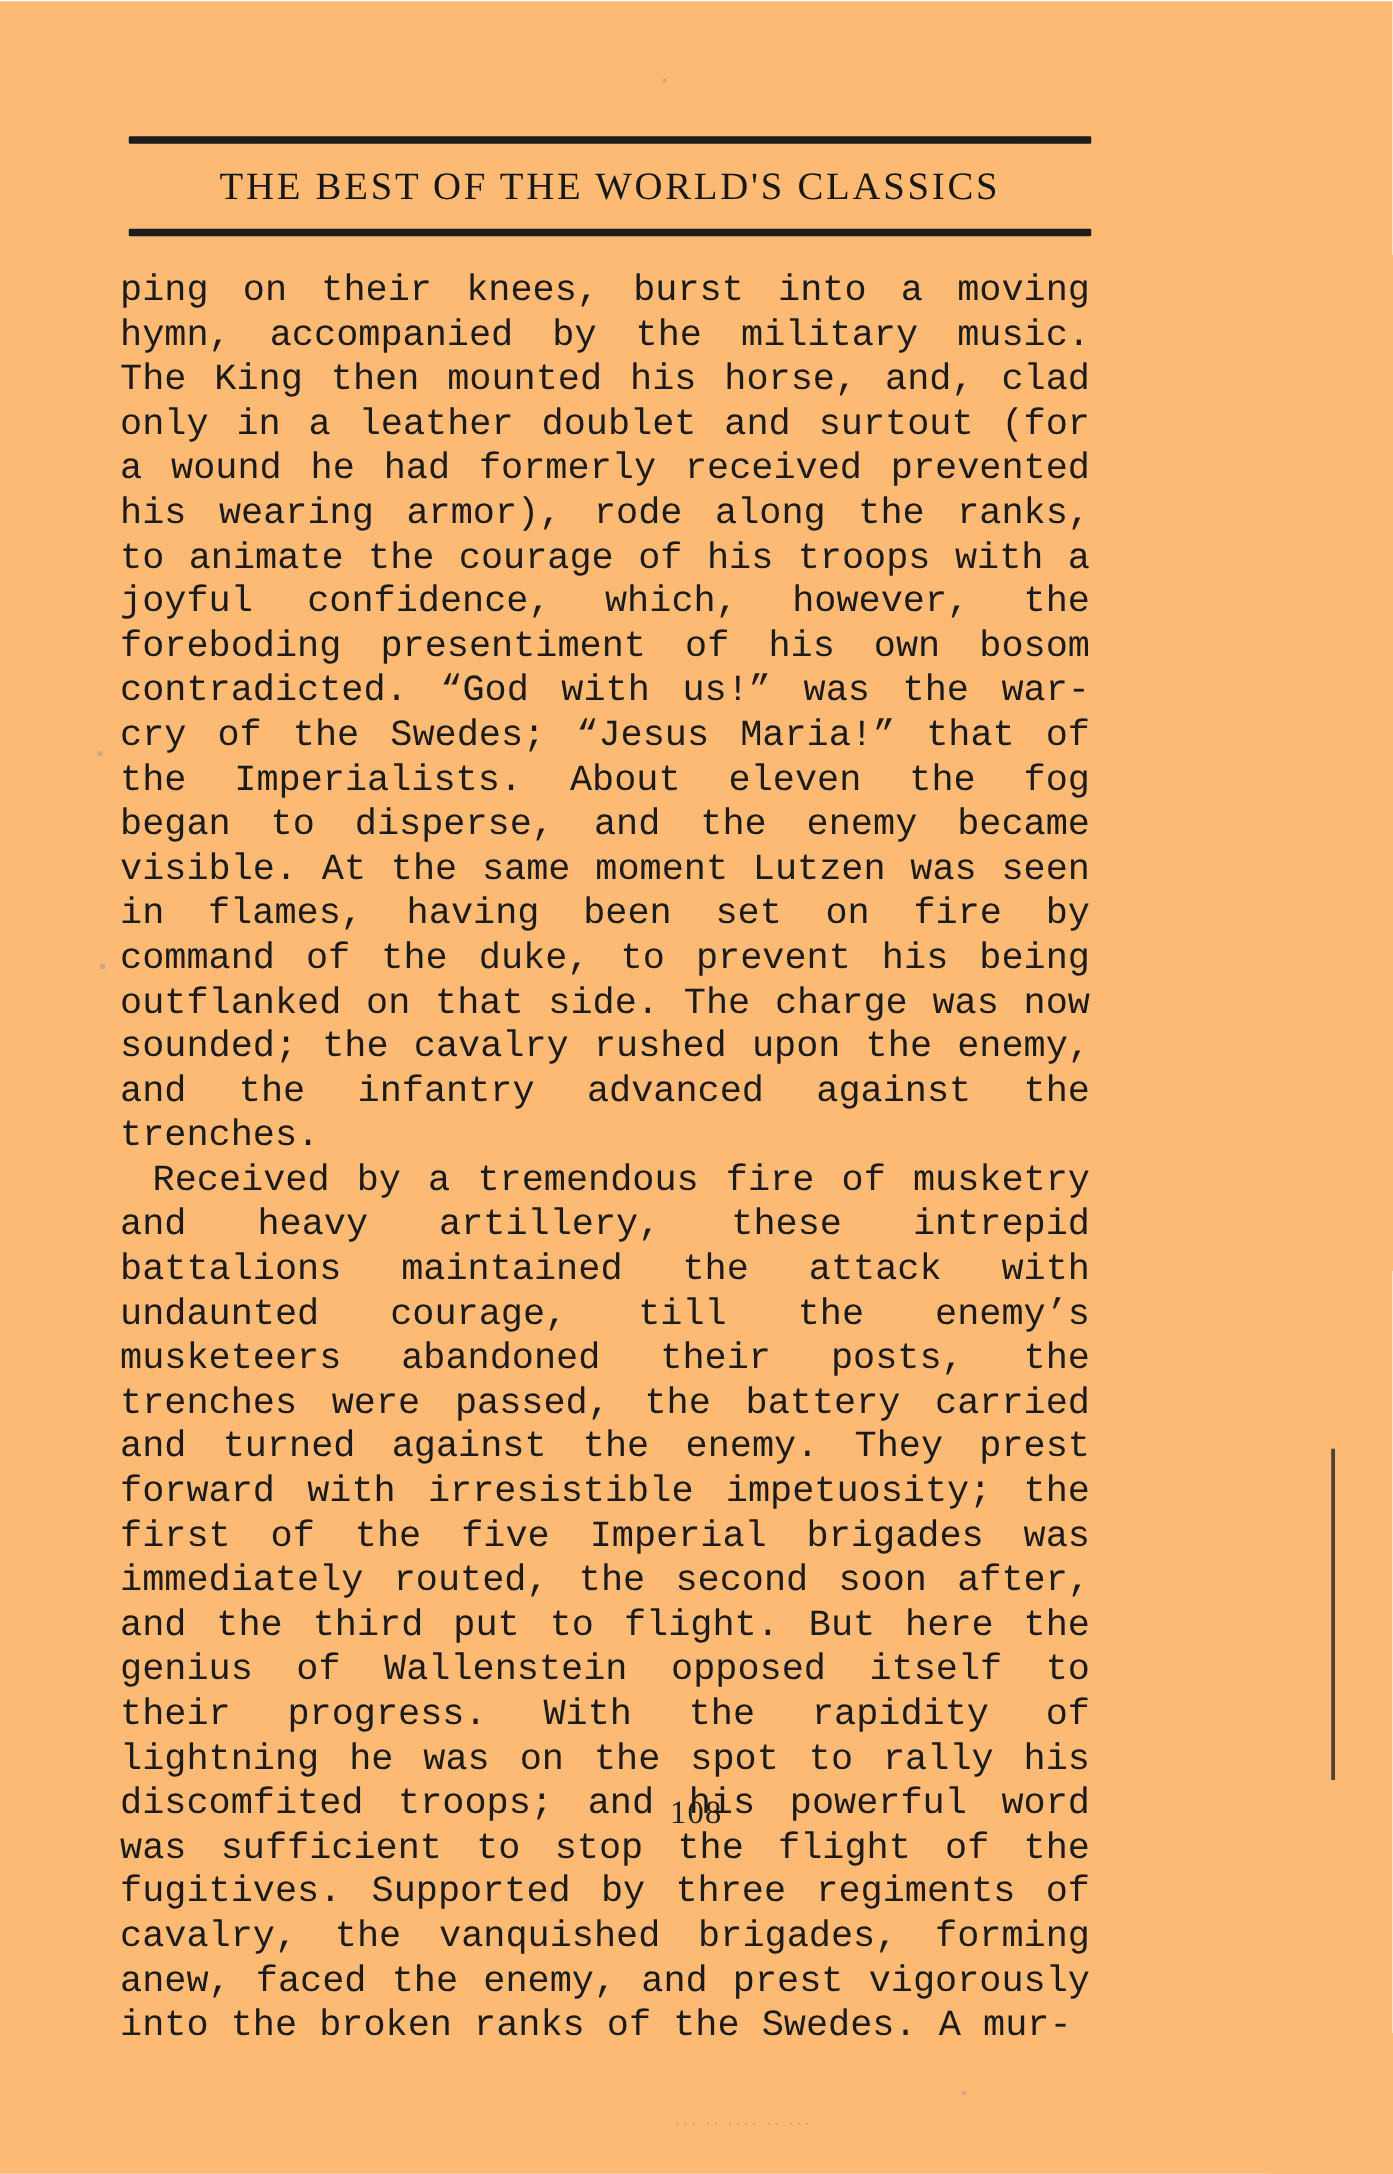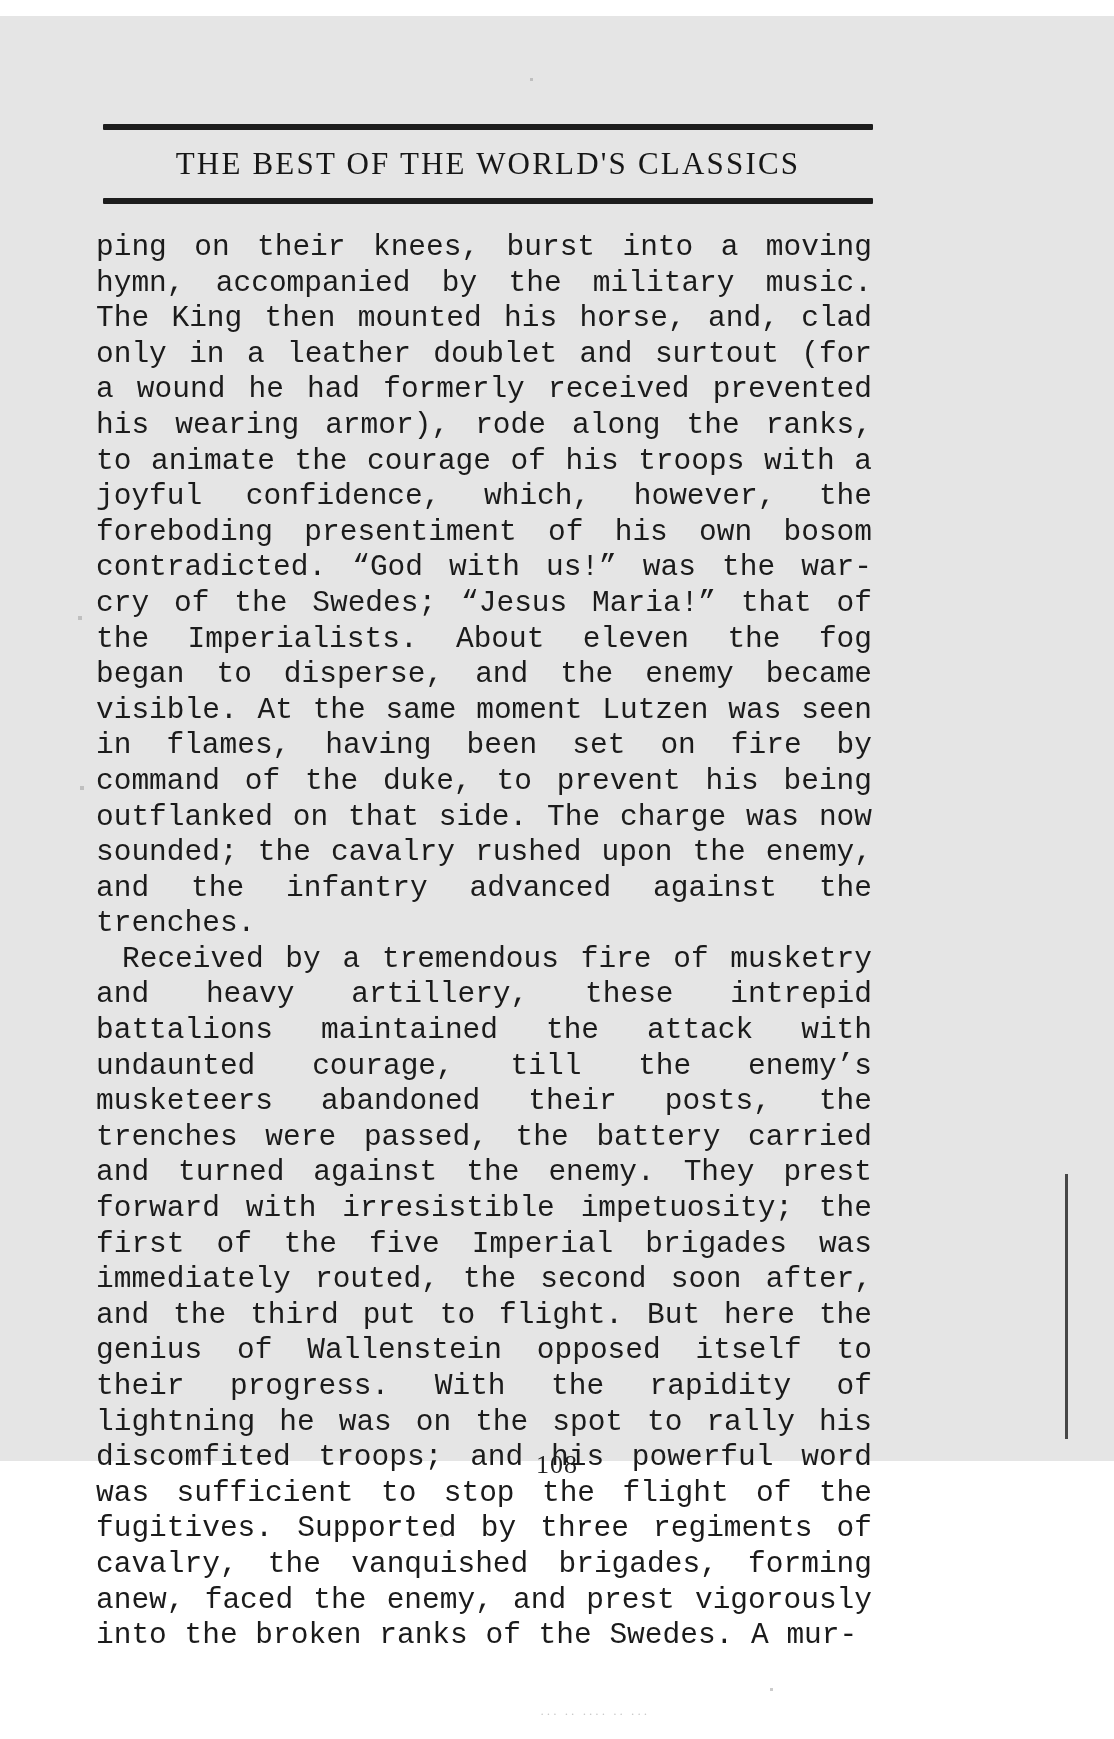--- a/index.html
+++ b/index.html
@@ -10,24 +10,24 @@
   body {
     width: 1114px;
     height: 1739px;
     font-family: "Liberation Serif", serif;
     color: #1a1a1a;
     position: relative;
     overflow: hidden;
   }
   .page {
     position: absolute;
-    left: 0; top: 16px;
+    left: 0; top: 1px;
     width: 1114px;
-    height: 1445px;
-    background: #e5e5e5;
+    height: 1739px;
+    background: #fdba74;
   }
   
   .header-block {
     position: absolute;
     left: 103px;
     top: 108px;
     width: 770px;
   }
   .rule-top {
     height: 6px;

